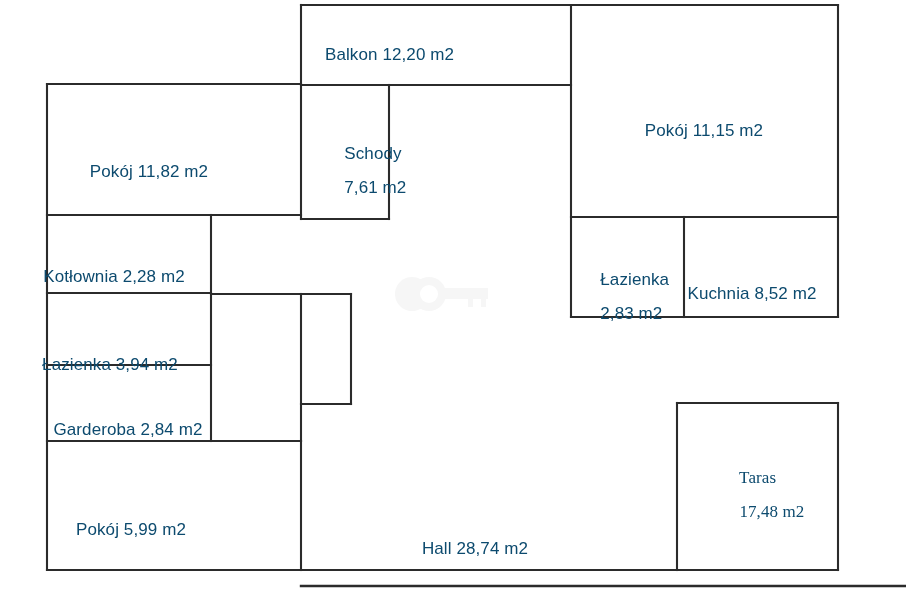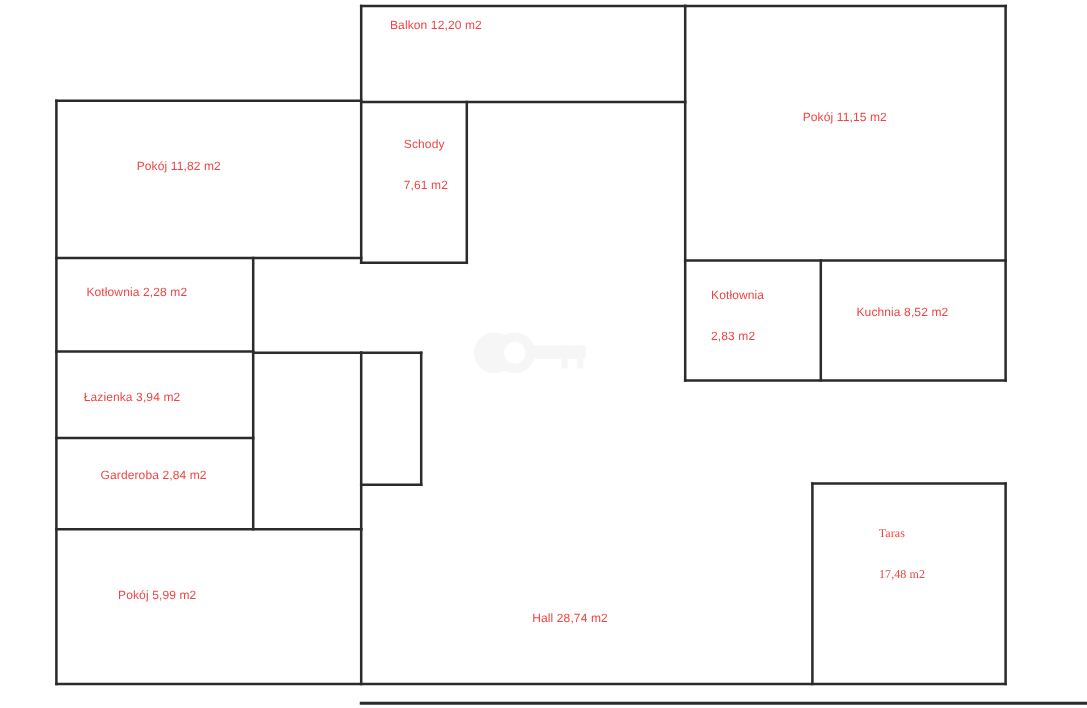--- a/index.html
+++ b/index.html
@@ -21,25 +21,26 @@
   #plan-svg {
     position: absolute;
     left: 0;
     top: 0;
     width: 906px;
     height: 590px;
   }
   .room-label {
     position: absolute;
     font-family: "Liberation Sans", sans-serif;
-    font-size: 10px;
-    color: #ef4444;
+    font-size: 17px;
+    color: #0c4a6e;
     line-height: 17px;
     white-space: pre;
     letter-spacing: 0.1px;
+    margin-top: 32px;
     -webkit-font-smoothing: antialiased;
   }
   .room-label.center {
     transform: translate(-50%, -50%);
     text-align: center;
   }
   .room-label.left {
     transform: translate(0, -50%);
     text-align: left;
   }
@@ -137,21 +138,21 @@
   <div class="room-label center" style="left:149px; top:139px;"><span>Pokój 11,82 m2</span></div>
 
   <div class="room-label left" style="left:325px; top:138px;">
     <span>Schody</span><br>
     <span>7,61 m2</span>
   </div>
 
   <div class="room-label center" style="left:114px; top:244px;"><span>Kotłownia 2,28 m2</span></div>
 
   <div class="room-label left" style="left:581px; top:264px;">
-    <span>Kotłownia</span><br>
+    <span>Łazienka</span><br>
     <span>2,83 m2</span>
   </div>
 
   <div class="room-label center" style="left:752px; top:261px;"><span>Kuchnia 8,52 m2</span></div>
 
   <div class="room-label center" style="left:110px; top:332px;"><span>Łazienka 3,94 m2</span></div>
 
 
 
   <div class="room-label center" style="left:128px; top:397px;"><span>Garderoba 2,84 m2</span></div>

